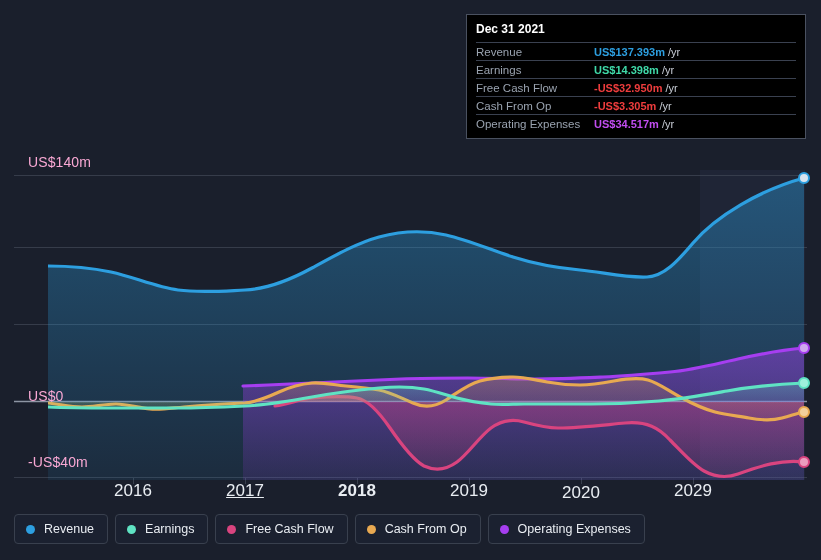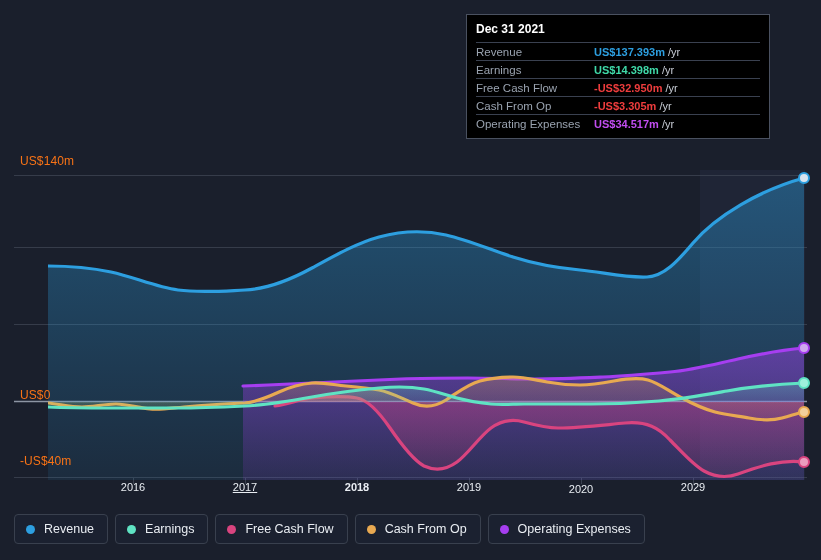--- a/index.html
+++ b/index.html
@@ -26,39 +26,40 @@
   svg.plot {
     position: absolute;
     left: 0;
     top: 0;
     width: 821px;
     height: 560px;
     display: block;
   }
   .axis-label {
     position: absolute;
-    font-size: 12px;
-    color: #f97316;
+    font-size: 14px;
+    color: #f9a8d4;
     white-space: nowrap;
     letter-spacing: 0.1px;
+    margin-left: 8px;
   }
   .xtick-label {
     position: absolute;
-    font-size: 11px;
+    font-size: 17px;
     color: #e9edf2;
     transform: translateX(-50%);
     white-space: nowrap;
   }
 
   
   #tooltip {
     position: absolute;
     left: 466px;
     top: 14px;
-    width: 304px;
+    width: 340px;
     background: #000000;
     border: 1px solid #4a5160;
     box-sizing: border-box;
     padding: 5px 9px 6px 9px;
     font-size: 11.5px;
   }
   #tooltip .tt-date {
     font-weight: bold;
     font-size: 12px;
     color: #ffffff;

